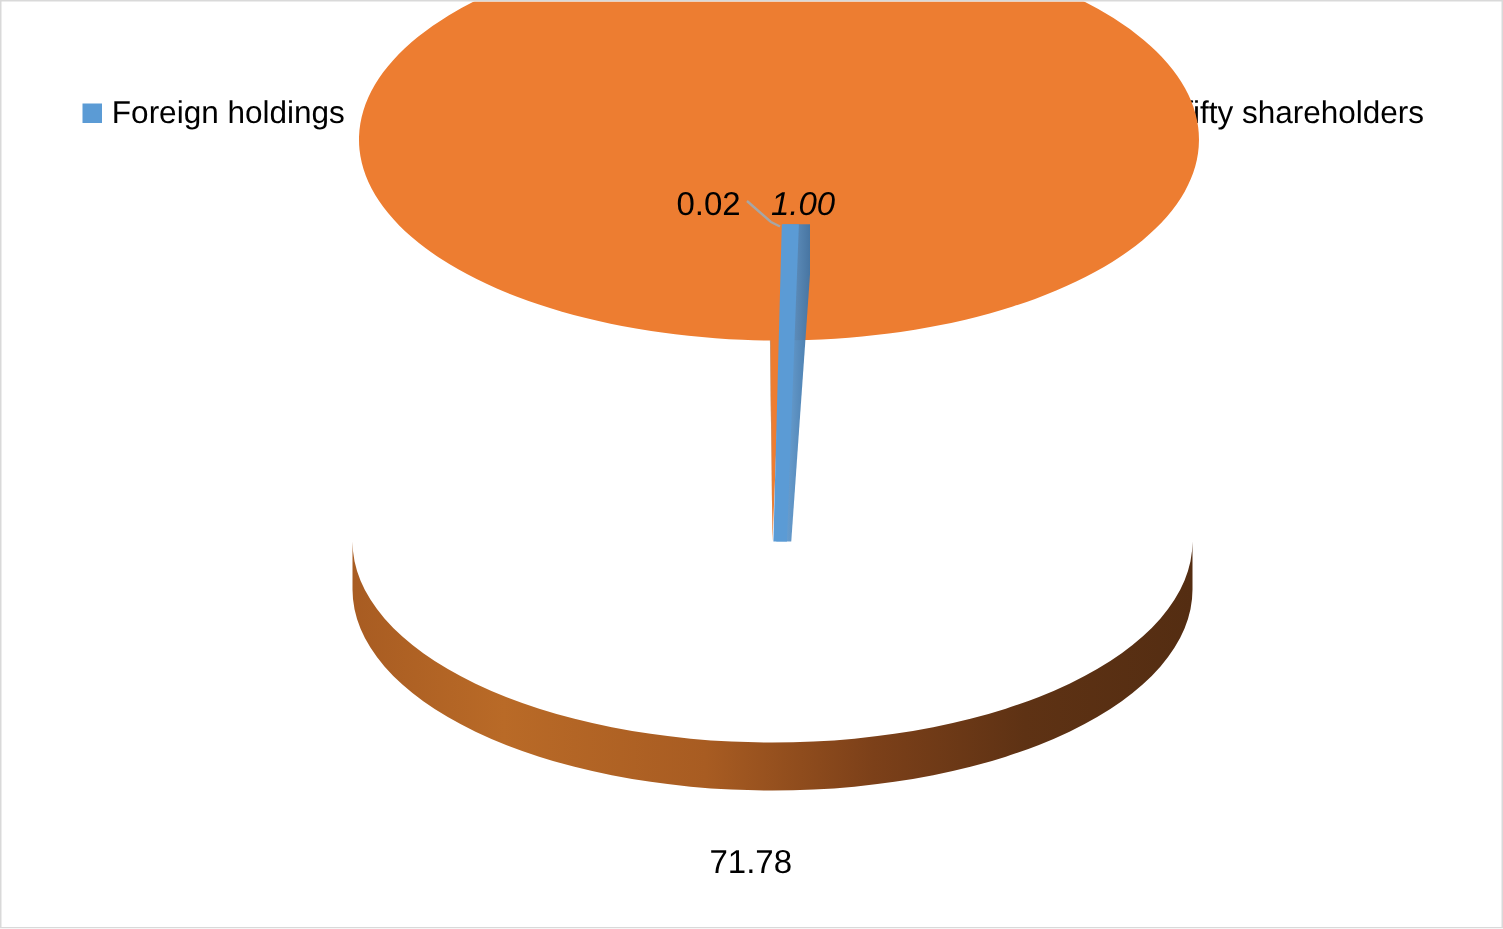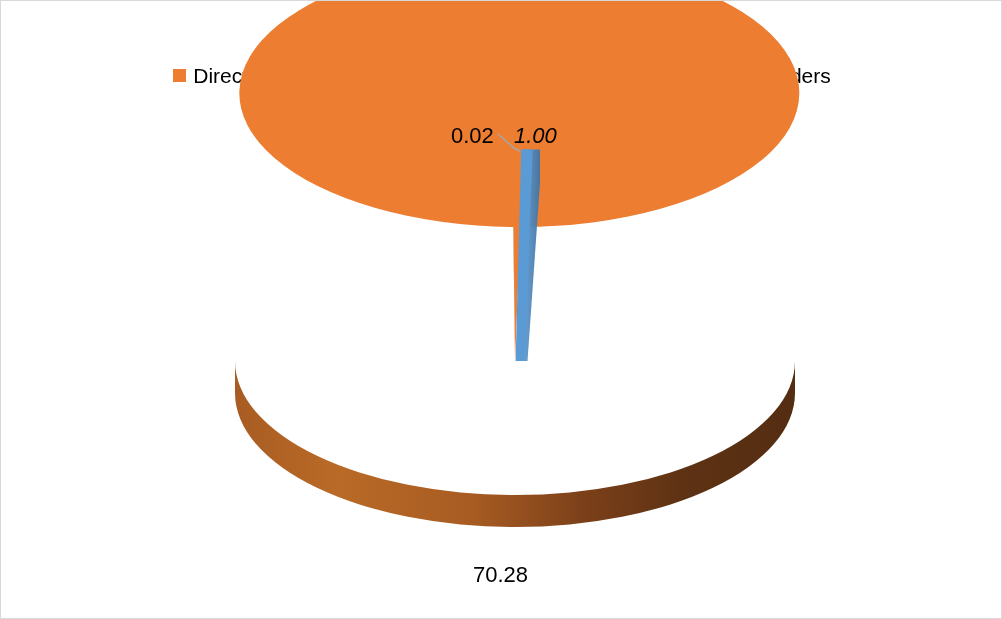--- a/index.html
+++ b/index.html
@@ -84,20 +84,24 @@
 </style>
 </head>
 <body>
 
 <div id="chart-frame">
 
   <div id="chart-title">Shareholding Pattern</div>
 
   <div id="legend">
 
+    <div class="legend-item">
+      <span class="legend-swatch" style="background:#5b9bd5;"></span>
+      <span class="legend-label">Foreign holdings</span>
+    </div>
 
     <div class="legend-item">
       <span class="legend-swatch" style="background:#ed7d31;"></span>
       <span class="legend-label">Directors or relatives of directors</span>
     </div>
 
     <div class="legend-item">
       <span class="legend-swatch" style="background:#a5a5a5;"></span>
       <span class="legend-label">Other top fifty shareholders</span>
     </div>
@@ -149,16 +153,16 @@
 
       <g>
         <polyline points="481,133 497,147 503,150" fill="none" stroke="#a6a6a6" stroke-width="1.6"></polyline>
       </g>
     </svg>
 
     <div class="data-label" id="label-other">0.02</div>
 
     <div class="data-label" id="label-foreign">1.00</div>
 
-    <div class="data-label" id="label-directors">70.28</div>
+    <div class="data-label" id="label-directors">71.78</div>
   </div>
 
 </div>
 
 </body></html>

